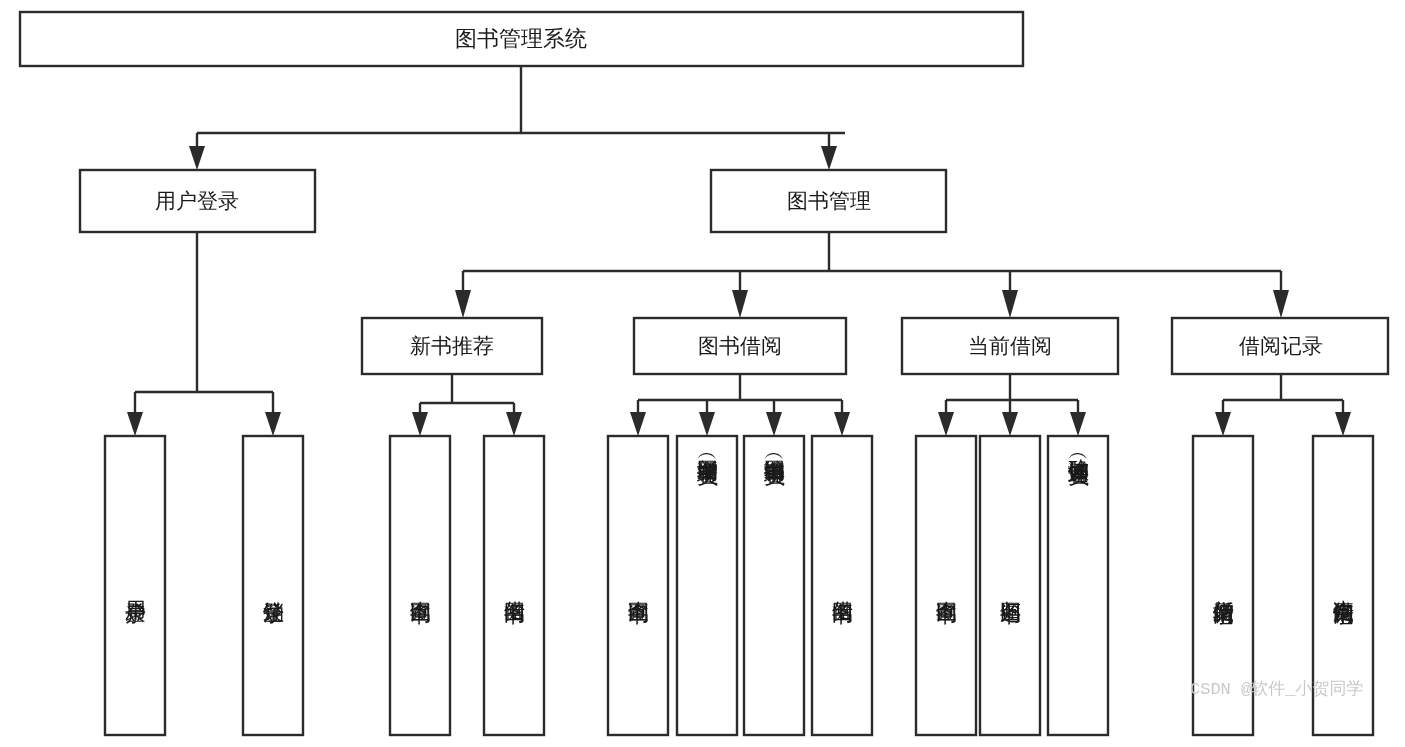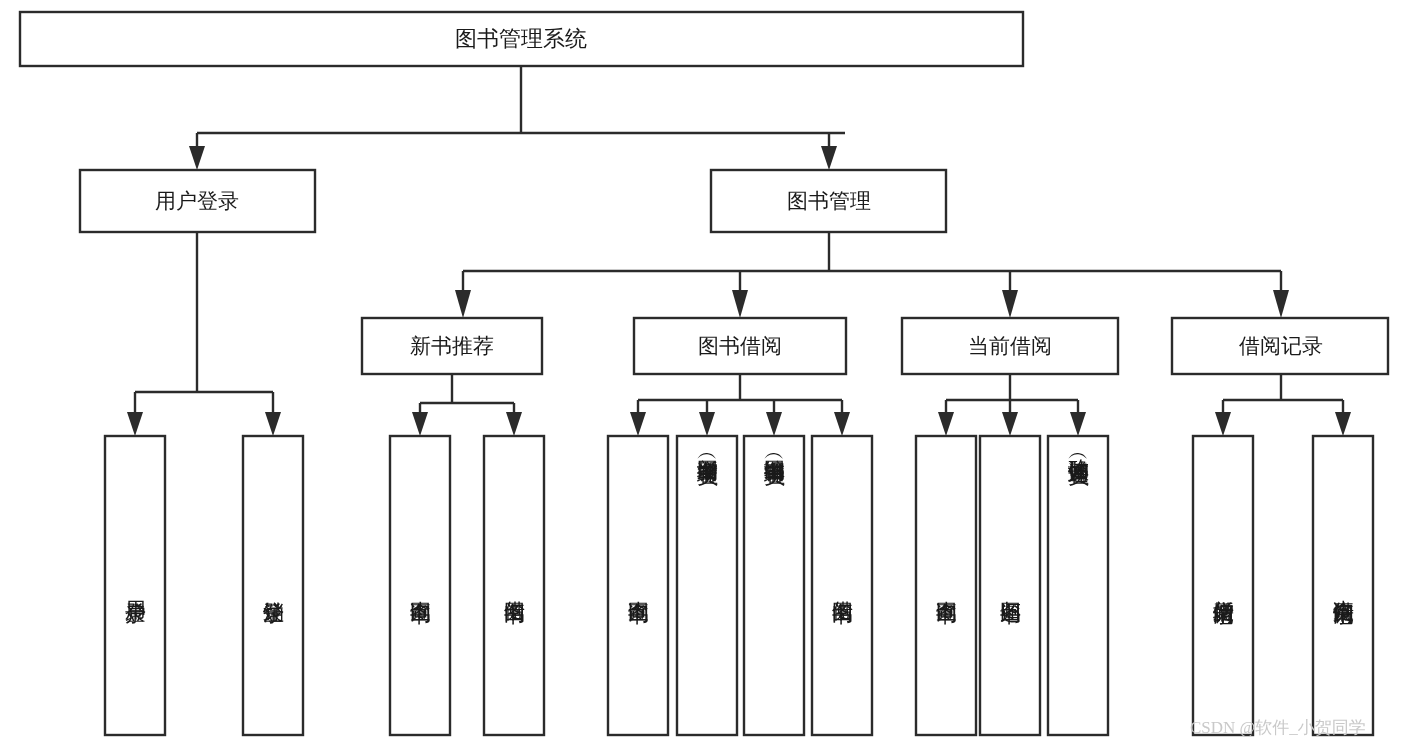--- a/index.html
+++ b/index.html
@@ -66,22 +66,22 @@
     letter-spacing: 1px;
     display: flex;
     align-items: center;
     justify-content: flex-start;
     white-space: nowrap;
     pointer-events: none;
   }
   .watermark {
     position: absolute;
     left: 1190px;
-    top: 716px;
-    font-family: Liberation Serif, serif;
+    top: 677px;
+    font-family: Liberation Mono, monospace;
     font-size: 17px;
     color: #c9c9c9;
     white-space: nowrap;
   }
 </style>
 </head>
 <body>
 
 <div id="diagram-root">
 

